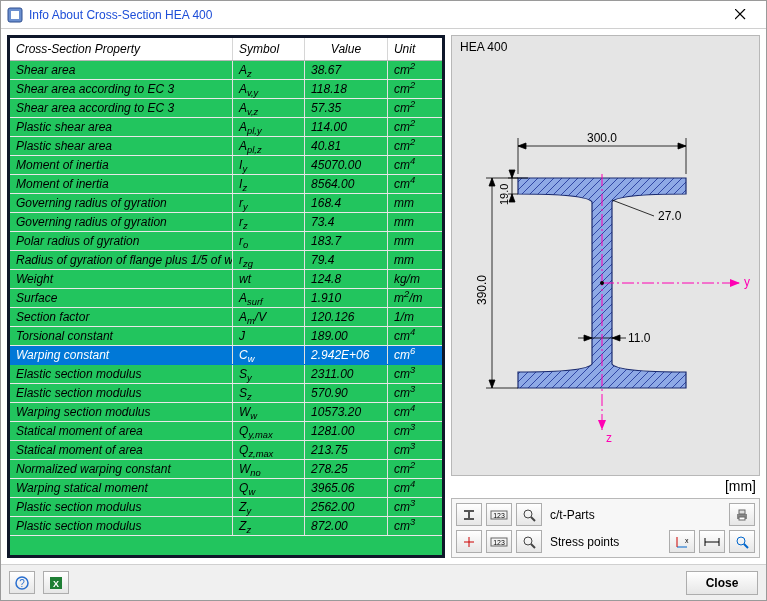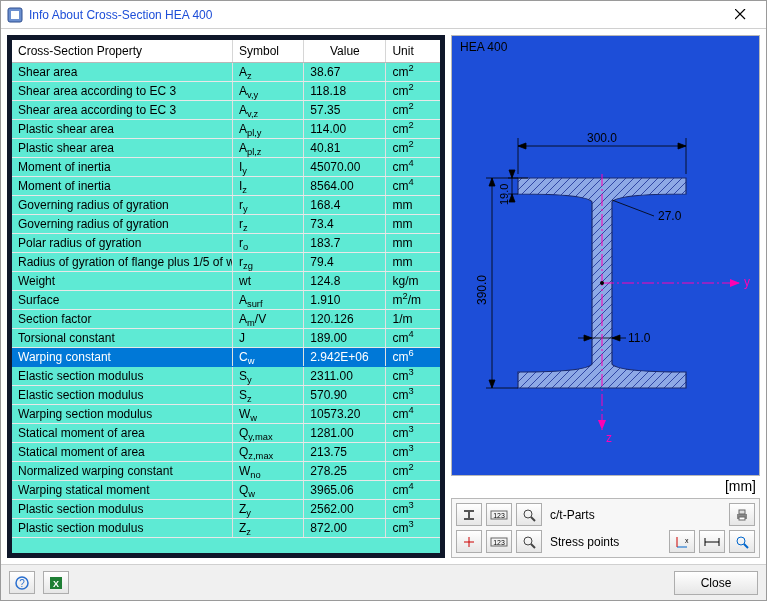--- a/index.html
+++ b/index.html
@@ -5,44 +5,44 @@
   * { box-sizing: border-box; margin: 0; padding: 0; }
   html, body { width: 767px; height: 601px; font-family: "Segoe UI", Tahoma, sans-serif; font-size: 12px; color: #000; background: #f0f0f0; }
   .window { width: 767px; height: 601px; border: 1px solid #9a9a9a; background: #fff; display: flex; flex-direction: column; }
   .titlebar { height: 28px; background: #fff; border-bottom: 1px solid #d0d0d0; display: flex; align-items: center; padding: 0 6px; }
   .titlebar .icon { width: 16px; height: 16px; margin-right: 6px; }
   .titlebar .title { flex: 1; color: #1d4ed8; }
   .titlebar .close { width: 40px; height: 26px; display:flex; align-items:center; justify-content:center; cursor:pointer; }
   .content { flex: 1; display: flex; padding: 6px; gap: 6px; overflow:hidden; }
   .left-pane { width: 438px; display:flex; flex-direction:column; border:0; }
   .right-pane { flex:1; display:flex; flex-direction:column; }
-  .table-wrap { flex:1; border:5px solid #0f172a; overflow-y:scroll; overflow-x:hidden; background:#5eead4; }
+  .table-wrap { flex:1; border:3px solid #0f172a; overflow-y:scroll; overflow-x:hidden; background:#22c55e;font-style:italic; }
   table { width: 100%; border-collapse: collapse; table-layout: fixed; }
   th { background:#fff; border-bottom:1px solid #b8b8b8; border-right:1px solid #d6d6d6; font-weight:normal; text-align:left; padding:3px 6px; height:22px; position:sticky; top:0; }
   th:last-child { border-right:none; }
   td { border-bottom:1px solid #e8e8e8; border-right:1px solid #e0e0e0; padding:2px 6px; height:18px; white-space:nowrap; overflow:hidden; }
   td:last-child { border-right:none; }
   .col-prop { width: 204px; }
   .col-sym  { width: 66px; }
   .col-val  { width: 76px; text-align:right; }
   .col-unit { width: 50px; }
   td.col-val { text-align:left; }
   tr.selected td { background:#0078d7; color:#fff; border-bottom:1px solid #0078d7; }
   sub { font-size: 0.78em; vertical-align: sub; line-height: 0; }
   sup { font-size: 0.78em; vertical-align: super; line-height: 0; }
-  .diagram-box { flex:1; border:1px solid #b8b8b8; background:#1d4ed8; position:relative; overflow:hidden; }
+  .diagram-box { flex:1; border:1px solid #b8b8b8; background:#e5e5e5; position:relative; overflow:hidden; }
   .diagram-title { position:absolute; top:4px; left:8px; font-size:12px; color:#000; }
   .unit-legend { text-align:right; font-size:14px; color:#000; padding:2px 4px 0 0; }
   .toolbox { border:1px solid #b8b8b8; margin-top:4px; padding:4px; background:#f7f7f7; display:flex; flex-direction:column; gap:4px; }
   .tool-row { display:flex; align-items:center; gap:4px; }
   .tool-btn { width:26px; height:23px; border:1px solid #adadad; background:linear-gradient(#fff,#e6e6e6); display:flex; align-items:center; justify-content:center; cursor:pointer; }
   .tool-label { font-size:12px; margin-left:4px; flex:1; }
   .footer { height: 36px; border-top:1px solid #d0d0d0; padding:4px 8px; display:flex; align-items:center; background:#f0f0f0; }
   .footer .left-icons { display:flex; gap:8px; }
-  .footer .close-btn { margin-left:auto; width:84px; height:24px; border:1px solid #adadad; background:linear-gradient(#fff,#e6e6e6); cursor:pointer; text-align:center; line-height:22px; }
+  .footer .close-btn { margin-left:auto; width:72px; height:24px; border:1px solid #adadad; background:linear-gradient(#fff,#e6e6e6); cursor:pointer; text-align:center; line-height:22px;font-weight:bold; }
   .svg-diagram { display:block; margin:34px auto 0 auto; }
   ::-webkit-scrollbar { width: 16px; }
   ::-webkit-scrollbar-track { background: #f0f0f0; border-left:1px solid #d0d0d0;}
   ::-webkit-scrollbar-thumb { background: #c6c6c6; border:1px solid #a6a6a6;}
 </style>
 </head>
 <body>
 
 <div class="window">
   <div class="titlebar">

